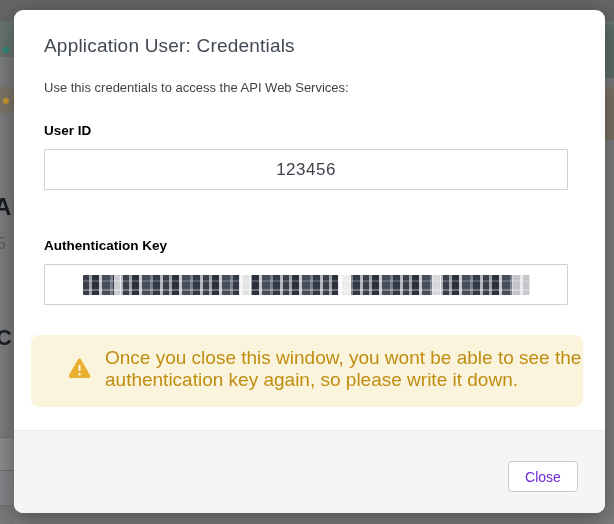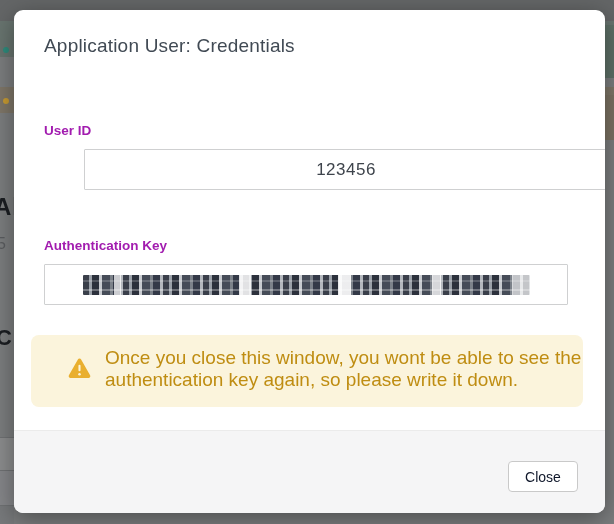--- a/index.html
+++ b/index.html
@@ -42,30 +42,30 @@
   .modal-title {
     position:absolute; left:30px; top:25px;
     font-size:19px; font-weight:normal; color:#414a54; letter-spacing:.2px;
   }
   .modal-subtitle {
     position:absolute; left:30px; top:70px;
     font-size:13px; color:#3e444b;
   }
   .field-label {
     position:absolute; left:30px;
-    font-size:13.5px; font-weight:bold; color:#a21caf;
+    font-size:13.5px; font-weight:bold; color:#000000;
   }
   .field-label.lbl-user { top:113px; }
   .field-label.lbl-key  { top:228px; }
   .text-input {
     position:absolute; left:30px; width:524px; height:41px;
     border:1px solid #cfd0d1; background:#fff; border-radius:1px;
     display:flex; align-items:center; justify-content:center;
   }
-  .text-input.in-user { top:139px;margin-left:40px; }
+  .text-input.in-user { top:139px; }
   .text-input.in-key  { top:254px; }
   .input-value { font-size:17px; color:#3e444c; letter-spacing:.5px; }
 
   
   .redacted {
     width:447px; height:20px; border-radius:1px;
     background:
       linear-gradient(90deg,
         rgba(255,255,255,0) 0 7%,  rgba(255,255,255,.75) 7% 8.5%,
         rgba(255,255,255,0) 8.5% 35%, rgba(255,255,255,.85) 35% 37.5%,
@@ -96,21 +96,21 @@
 
   
   .modal-footer {
     height:83px; background:#f5f5f6; border-top:1px solid #ebebeb;
     position:relative;
   }
   .close-btn {
     position:absolute; right:27px; top:30px;
     min-width:70px; height:31px; padding:0 16px;
     background:#ffffff; border:1px solid #c9c9c9; border-radius:4px;
-    font-family:inherit; font-size:14px; color:#0f172a; cursor:pointer;
+    font-family:inherit; font-size:14px; color:#6d28d9; cursor:pointer;
   }
 </style>
 </head>
 <body>
 
 <div class="backdrop">
   <div class="bd-band b1"></div>
   <div class="bd-band b2"></div>
   <div class="bd-band b3"></div>
   <div class="bd-right g1"></div>
@@ -122,20 +122,21 @@
   <div class="bd-frag f3">C</div>
   <div class="bd-row r1"></div>
   <div class="bd-row r2"></div>
   <div class="bd-row r3"></div>
 </div>
 
 <div class="modal">
   <div class="modal-body">
 
     <h1 class="modal-title">Application User: Credentials</h1>
+    <p class="modal-subtitle">Use this credentials to access the API Web Services:</p>
 
     <label class="field-label lbl-user">User ID</label>
     <div class="text-input in-user">
       <span class="input-value">123456</span>
     </div>
 
     <label class="field-label lbl-key">Authentication Key</label>
     <div class="text-input in-key">
       <span class="redacted"></span>
     </div>

